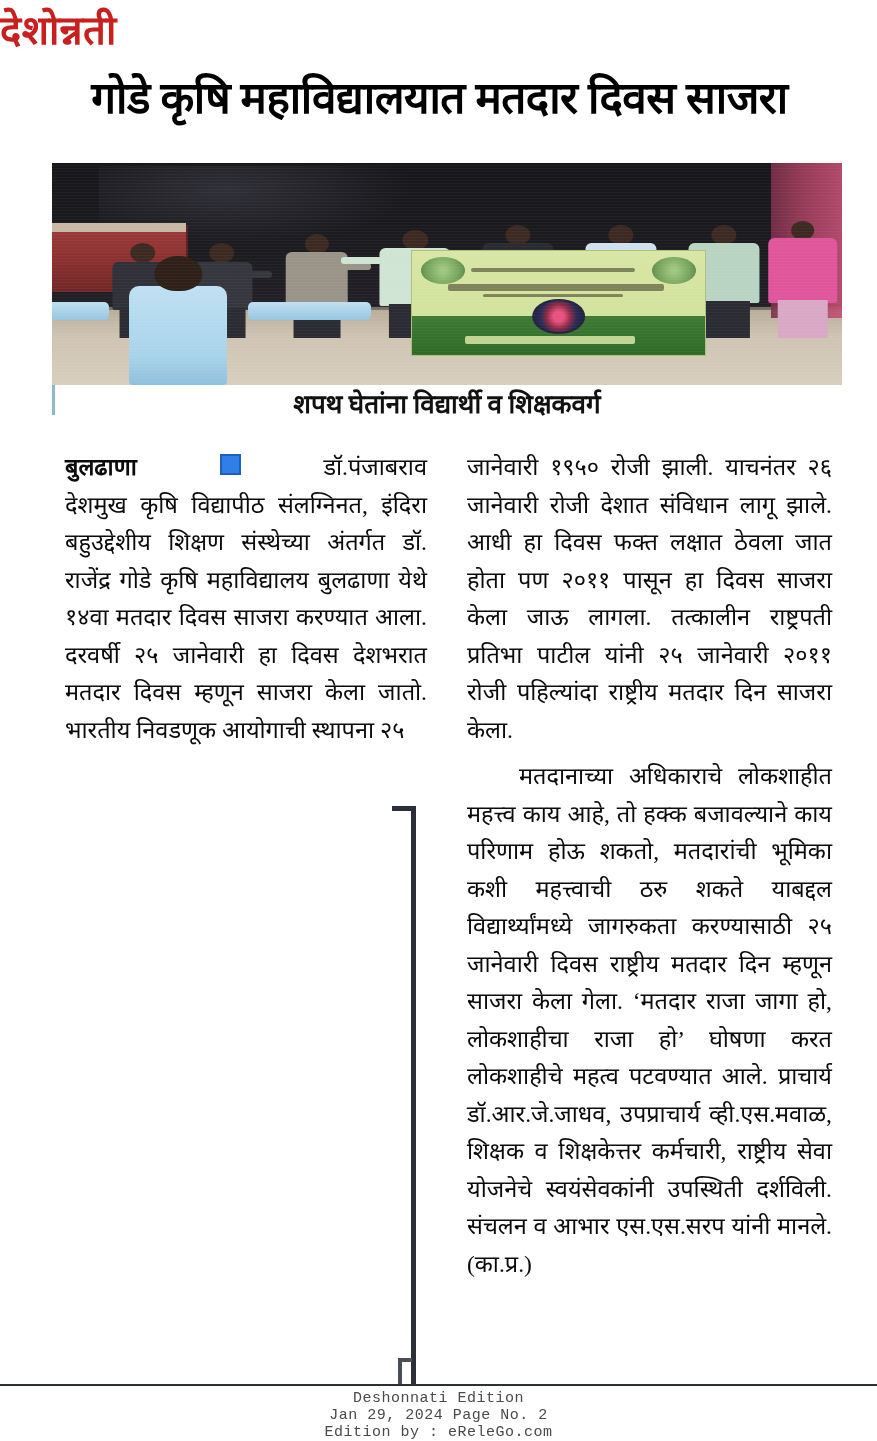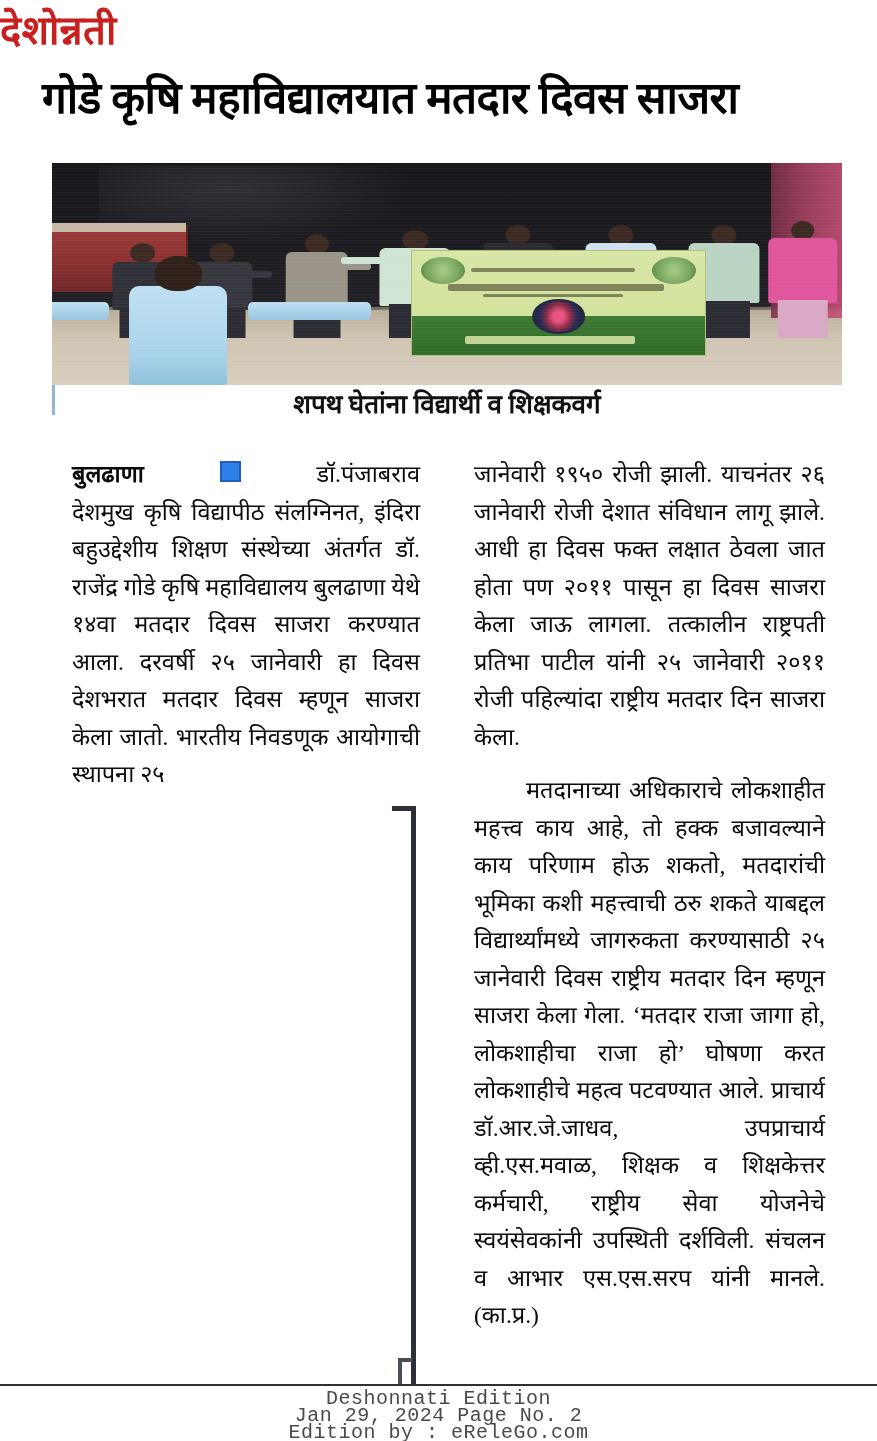--- a/index.html
+++ b/index.html
@@ -34,21 +34,21 @@
     color: #c8201f;
     letter-spacing: 0.5px;
   }
 
   
   .headline {
     position: absolute;
     left: 42px;
     top: 70px;
     width: 795px;
-    text-align: left;
+    text-align: center;
   }
   .headline-text {
     font-family: "Liberation Serif", "DejaVu Serif", serif;
     font-weight: bold;
     font-size: 44px;
     line-height: 58px;
     color: #000000;
     white-space: nowrap;
     letter-spacing: -0.5px;
   }
@@ -251,21 +251,21 @@
     left: 56px;
     top: 440px;
     width: 380px;
   }
   .col-right {
     left: 458px;
     top: 440px;
     width: 383px;
   }
   .col p {
-    margin: 16px;
+    margin: 9px;
   }
   .col p.indent {
     text-indent: 52px;
   }
   .dateline {
     font-weight: bold;
   }
   .bullet-square {
     display: inline-block;
     width: 17px;
@@ -325,21 +325,21 @@
     height: 2px;
     background: #2b2f36;
   }
   .footer {
     position: absolute;
     left: 0;
     top: 1390px;
     width: 877px;
     text-align: center;
     font-family: "Liberation Mono", "DejaVu Sans Mono", monospace;
-    font-size: 20px;
+    font-size: 15px;
     line-height: 17px;
     color: #4a4a4a;
     letter-spacing: 0.5px;
   }
   .footer div { white-space: pre; }
 </style>
 </head>
 <body>
 
 <div class="page">

